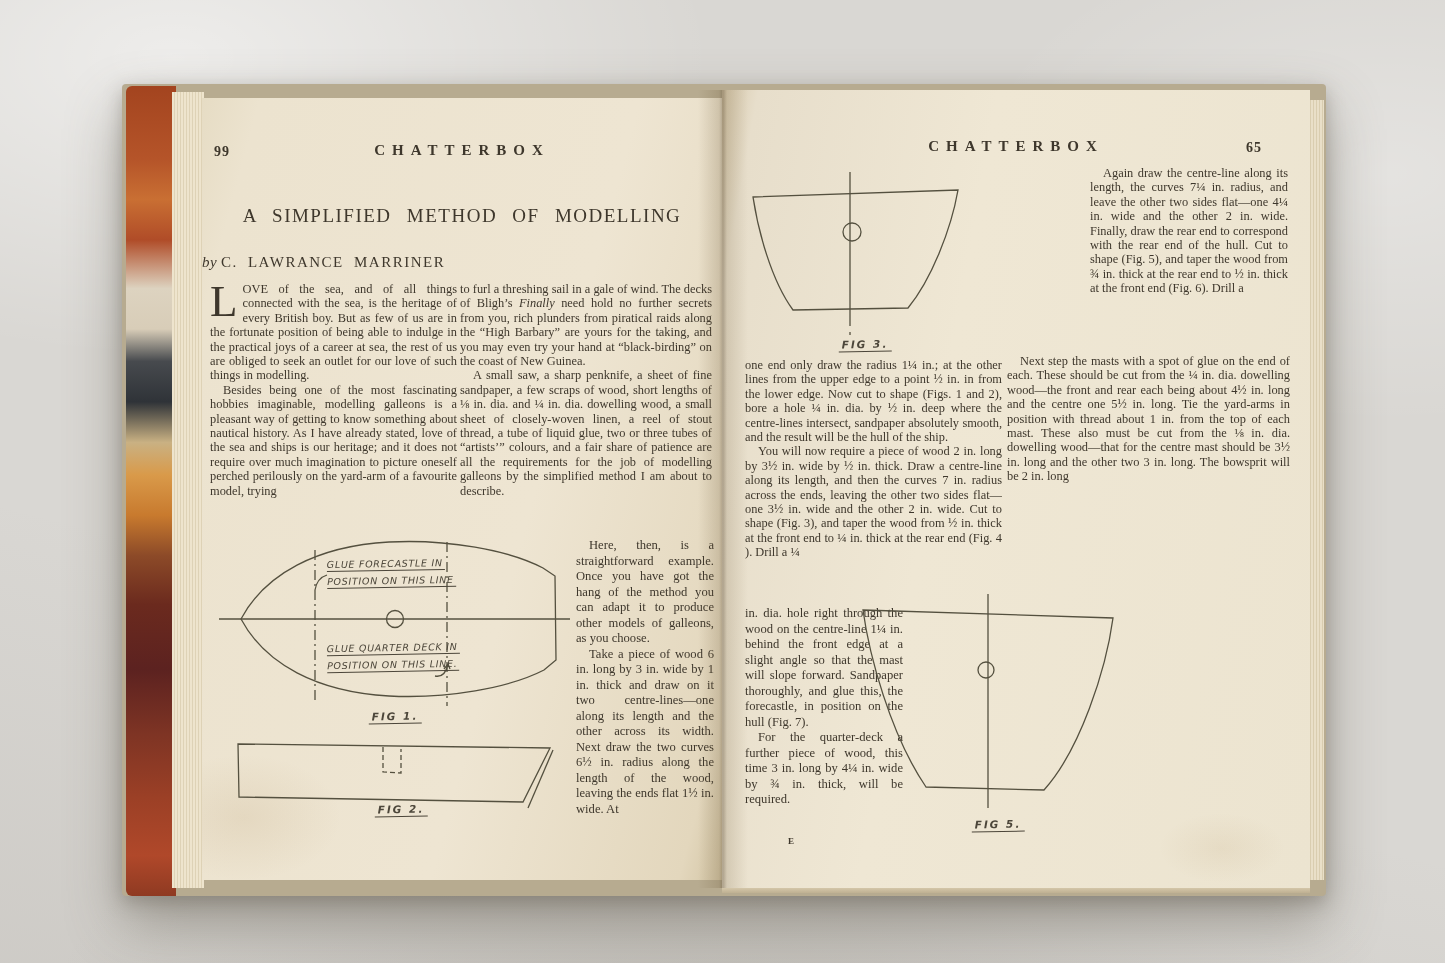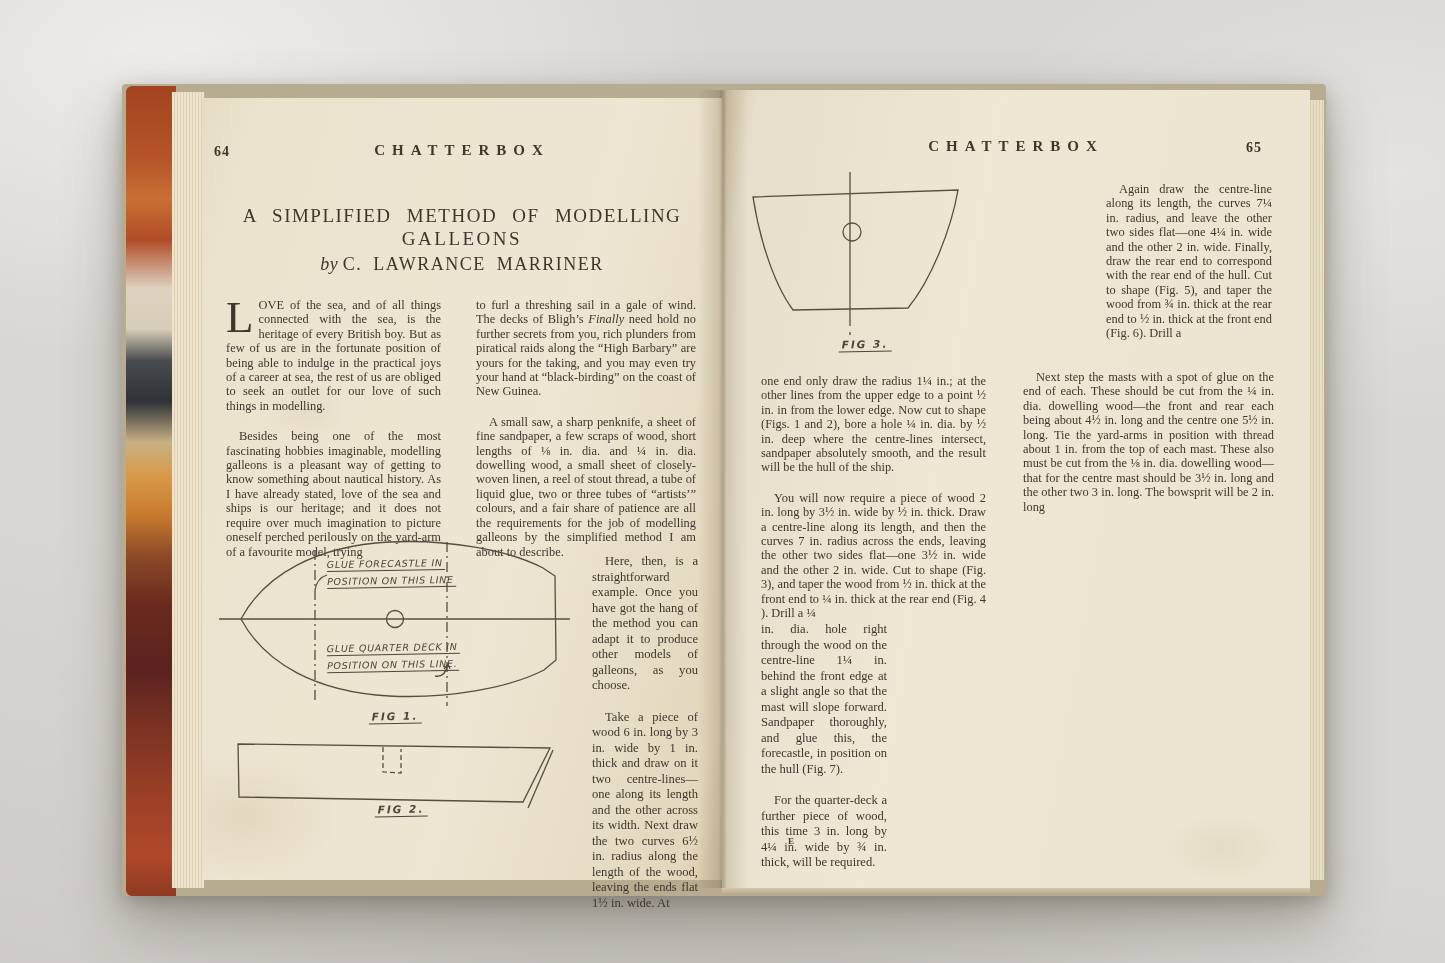--- a/index.html
+++ b/index.html
@@ -58,25 +58,25 @@
     background:linear-gradient(to right, rgba(110,90,55,0) 0%, rgba(110,90,55,.22) 42%,
       rgba(80,62,35,.38) 50%, rgba(110,90,55,.18) 58%, rgba(110,90,55,0) 100%);
   }
   .running-head{position:absolute;left:0;right:0;text-align:center;
     font-weight:bold;font-size:15px;letter-spacing:7px;}
   .pagenum{position:absolute;font-weight:bold;font-size:14px;letter-spacing:1px;}
   .article-title{position:absolute;left:0;right:0;text-align:center;
     font-size:19px;line-height:23px;letter-spacing:1.5px;}
   .article-title .t1{word-spacing:9px;display:block;}
   .article-title .t2{letter-spacing:2.5px;display:block;}
-  .byline{position:absolute;left:0;right:0;text-align:center;font-size:18px;}
+  .byline{position:absolute;left:0;right:0;font-size:15px;}
   .byline .by{font-style:italic;letter-spacing:.5px;}
   .byline .name{letter-spacing:1.5px;word-spacing:5px;}
   .bodytext{position:absolute;font-size:12.4px;line-height:14.4px;text-align:justify;}
-  .bodytext p{margin:16px;}
+  .bodytext p{margin:0;}
   .bodytext p.indent{text-indent:13px;}
   .narrowtext{line-height:15.5px;font-size:12.6px;}
   .dropcap{float:left;font-size:45px;line-height:37px;padding:1px 5px 0 0;}
   .fig{position:absolute;}
   .fig svg{position:absolute;left:0;top:0;display:block;}
   .fig path,.fig line,.fig circle,.fig polyline{fill:none;stroke:#54503f;stroke-width:1.3;}
   .hand{position:absolute;font-family:"DejaVu Sans", sans-serif;font-style:italic;
     font-size:9.5px;letter-spacing:.7px;color:#4c463a;transform:rotate(-1deg);}
   .hand .hl{display:table;border-bottom:1px solid #4c463a;padding:0 2px 1px 0;
     margin-bottom:4px;white-space:nowrap;}
@@ -89,26 +89,25 @@
 </head>
 <body>
 
 <div class="book-shadow"></div>
 <div class="cover-edge"></div>
 <div class="page-stack-left"></div>
 <div class="page-stack-right"></div>
 <div class="page-bottom-edge"></div>
 
 <div class="page page-left">
-  <div class="pagenum" style="left:12px;top:46px;">64</div>
+  <div class="pagenum" style="left:12px;top:46px;">99</div>
   <div class="running-head" style="top:44px;">CHATTERBOX</div>
 
   <div class="article-title" style="top:106px;">
     <span class="t1">A SIMPLIFIED METHOD OF MODELLING</span>
-    <span class="t2">GALLEONS</span>
   </div>
   <div class="byline" style="top:156px;">
     <span class="by">by</span>
     <span class="name">C. LAWRANCE MARRINER</span>
   </div>
 
   <div class="bodytext" style="left:8px;top:184px;width:247px;height:255px;">
     <p><span class="dropcap">L</span><span>OVE of the sea, and of all things connected with the sea, is the heritage of every British boy. But as few of us are in the fortunate position of being able to indulge in the practical joys of a career at sea, the rest of us are obliged to seek an outlet for our love of such things in modelling.</span></p>
     <p class="indent">Besides being one of the most fascinating hobbies imaginable, modelling galleons is a pleasant way of getting to know something about nautical history. As I have already stated, love of the sea and ships is our heritage; and it does not require over much imagination to picture oneself perched perilously on the yard-arm of a favourite model, trying</p>
   </div>
@@ -182,16 +181,24 @@
   <div class="bodytext" style="left:285px;top:264px;width:283px;height:252px;">
     <p class="indent">Next step the masts with a spot of glue on the end of each. These should be cut from the ¼ in. dia. dowelling wood—the front and rear each being about 4½ in. long and the centre one 5½ in. long. Tie the yard-arms in position with thread about 1 in. from the top of each mast. These also must be cut from the ⅛ in. dia. dowelling wood—that for the centre mast should be 3½ in. long and the other two 3 in. long. The bowsprit will be 2 in. long</p>
   </div>
 
   <div class="bodytext narrowtext" style="left:23px;top:516px;width:158px;height:226px;">
     <p>in. dia. hole right through the wood on the centre-line 1¼ in. behind the front edge at a slight angle so that the mast will slope forward. Sandpaper thoroughly, and glue this, the forecastle, in position on the hull (Fig. 7).</p>
     <p class="indent">For the quarter-deck a further piece of wood, this time 3 in. long by 4¼ in. wide by ¾ in. thick, will be required.</p>
   </div>
   <div class="sig-mark" style="left:66px;top:746px;">E</div>
 
+  <div class="fig" style="left:136px;top:502px;width:280px;height:252px;">
+    <svg width="280" height="222" viewBox="0 0 280 222">
+      <path d="M 5 18 L 255 26 C 248 78, 222 158, 186 198 L 68 195 C 32 142, 11 62, 5 18 Z"></path>
+      <line x1="130" y1="2" x2="130" y2="216"></line>
+      <circle cx="128" cy="78" r="8"></circle>
+    </svg>
+    <div class="fig-caption" style="bottom:12px;">FIG 5.</div>
+  </div>
 
 </div>
 
 <div class="gutter"></div>
 
 </body></html>

